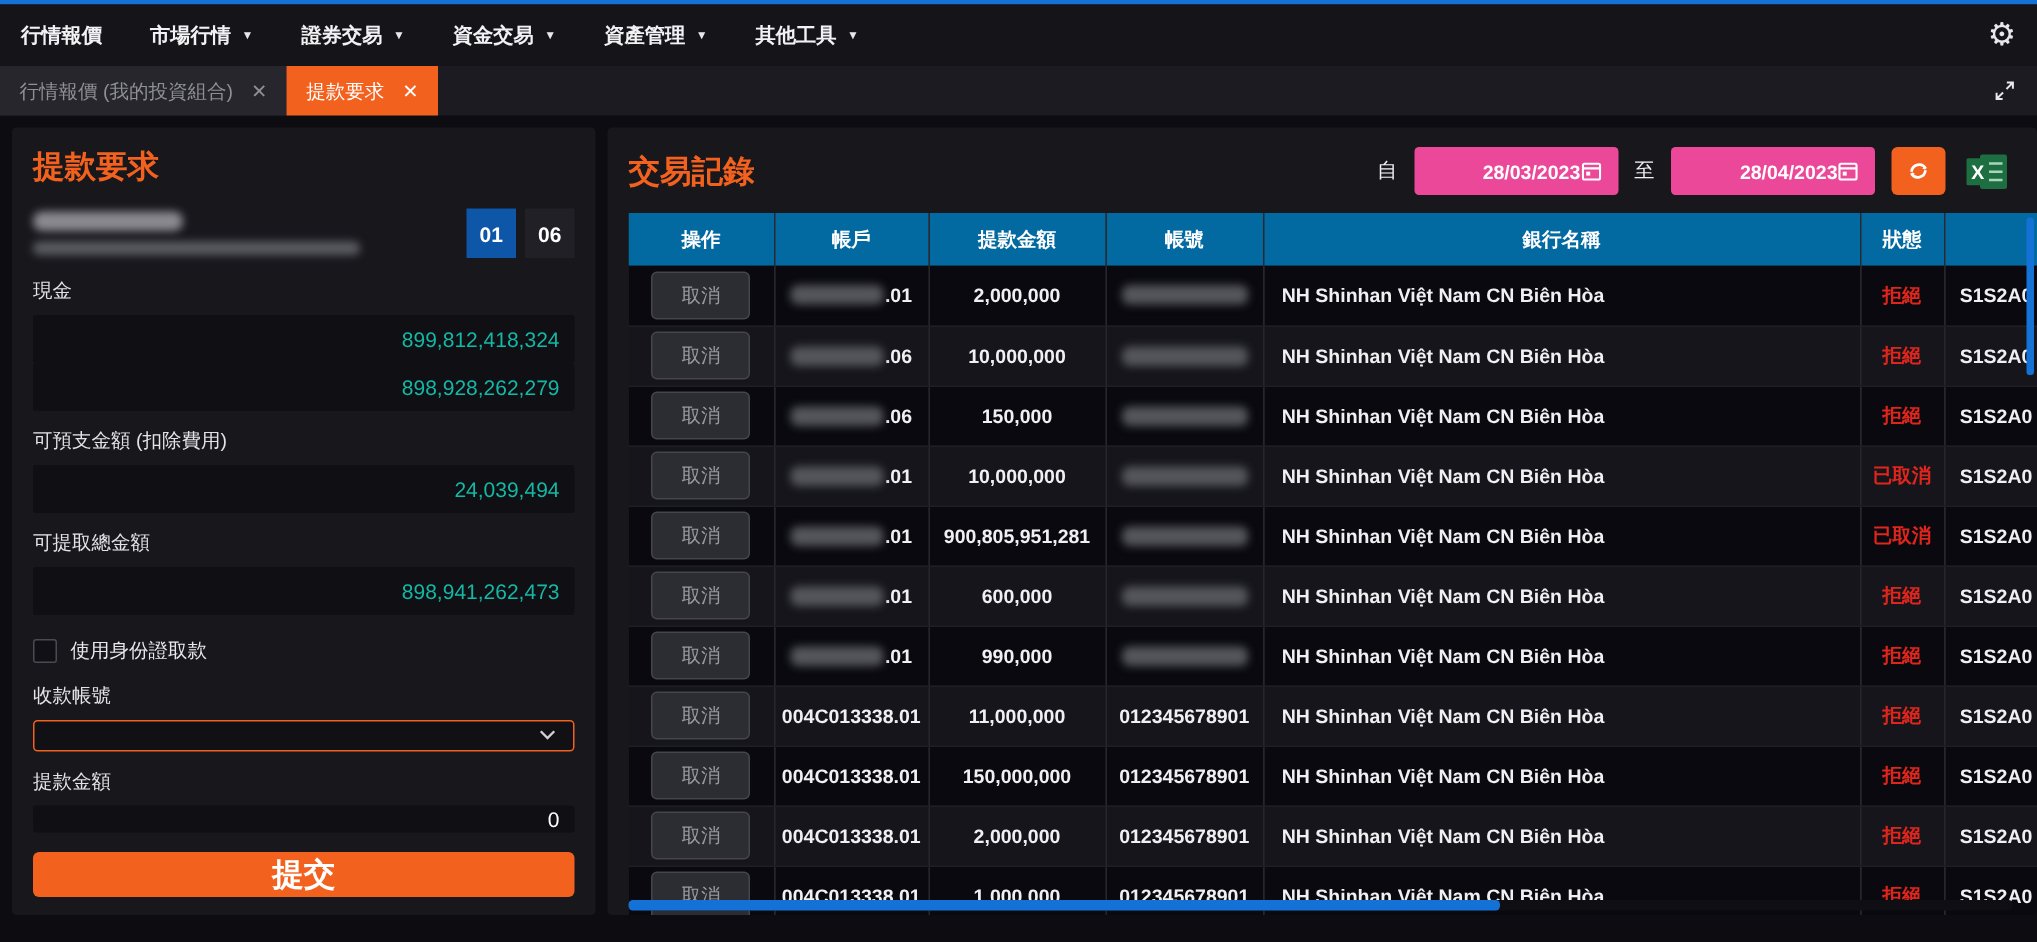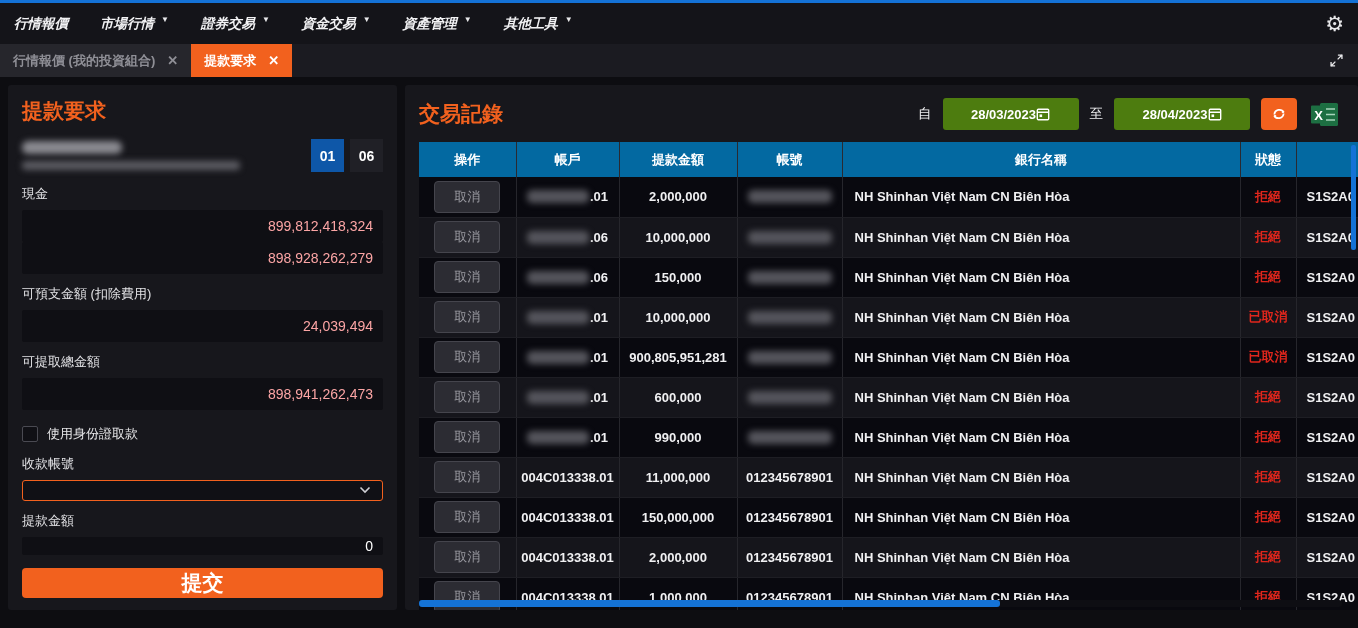--- a/index.html
+++ b/index.html
@@ -7,59 +7,59 @@
   body {
     width:1358px; height:628px; overflow:hidden;
     background:#0d0d11; color:#e8e8ea;
     font-family:"Liberation Sans", sans-serif;
     font-size:13px;
   }
   .topline { height:3px; background:var(--sb-blue,#1472d6); }
 
   
   .topnav { height:41px; background:#141419; display:flex; align-items:center; padding:0 14px; }
-  .nav-item { display:flex; align-items:flex-start; gap:7px; margin-right:32px; color:#f2f2f4; font-weight:bold; font-size:13.5px; cursor:pointer; white-space:nowrap;font-style:italic; }
+  .nav-item { display:flex; align-items:center; gap:7px; margin-right:32px; color:#f2f2f4; font-weight:bold; font-size:13.5px; cursor:pointer; white-space:nowrap; }
   .nav-arrow { font-size:8px; color:#e8e8ea; }
   .gear { margin-left:auto; font-size:21px; color:#e8e8ea; cursor:pointer; line-height:1; }
 
   
   .tabbar { height:33px; background:#1b1b21; display:flex; align-items:stretch; }
-  .tab { display:flex; align-items:center; gap:12px; padding:0 13px; font-weight:bold; cursor:pointer; }
+  .tab { display:flex; align-items:center; gap:12px; padding:0 13px; font-weight:normal; cursor:pointer; }
   .tab.inactive { background:#26262c; color:#8f8f96; }
   .tab.active { background:var(--orange,#f2611e); color:#fff; }
   .tab .x { font-size:13px; }
   .expand { margin-left:auto; align-self:center; margin-right:14px; cursor:pointer; display:flex; }
 
   
   .main { display:flex; gap:8px; padding:8px 0 8px 8px; height:541px; }
   .panel { background:#17171c; border-radius:3px; }
   .panel-title { margin:0; color:var(--orange,#f2611e); font-size:21px; font-weight:bold; }
 
   
   .left { width:389px; padding:12px 14px; flex:none; display:flex; flex-direction:column; }
   .acct-row { display:flex; justify-content:space-between; align-items:center; margin:14px 0 2px; }
   .blurline1 { width:100px; height:13px; background:#8a8a90; border-radius:6px; filter:blur(3px); margin-bottom:7px; }
   .blurline2 { width:218px; height:9px; background:#5c5c63; border-radius:4px; filter:blur(3px); }
   .subacct { display:flex; gap:6px; }
   .sab { width:33px; height:33px; display:flex; align-items:center; justify-content:center; background:#202026; color:#fff; font-weight:bold; font-size:14px; cursor:pointer; }
   .sab.active { background:var(--blue,#0e57a8); }
   .f-label { margin:11px 0 7px; color:#e3e3e6; font-size:13px; }
-  .f-box { height:32px; background:#0f0f14; border-radius:2px; display:flex; align-items:center; justify-content:flex-end; padding:0 10px; color:#fca5a5; font-size:14px; }
+  .f-box { height:32px; background:#0f0f14; border-radius:2px; display:flex; align-items:center; justify-content:flex-end; padding:0 10px; color:#14b8a6; font-size:14px; }
   .chk-row { display:flex; align-items:center; gap:9px; margin:15px 0 1px; cursor:pointer; }
   .chk { width:16px; height:16px; border:1px solid #4a4a52; background:#101015; border-radius:2px; flex:none; }
   .select { height:34px; border:1px solid var(--orange,#f2611e); border-radius:3px; background:#101015; display:flex; align-items:center; justify-content:space-between; padding:0 11px; cursor:pointer; color:#fff; }
   .input-box { height:32px; background:#0f0f14; border-radius:2px; display:flex; align-items:center; justify-content:flex-end; padding:0 10px; color:#fff; font-size:14px; }
   .submit { margin-top:13px; width:100%; height:37px; border:none; border-radius:4px; background:var(--orange,#f2611e); color:#fff; font-size:21px; font-weight:bold; font-family:Liberation Mono, monospace; cursor:pointer; }
 
   
   .right { flex:1; padding:12px 0 0 14px; position:relative; overflow:hidden; }
   .tx-head { display:flex; align-items:center; padding-right:16px; margin-bottom:11px; height:34px;gap:12px; }
   .date-controls { margin-left:auto; display:flex; align-items:center; gap:11px; }
   .dc-label { font-size:13.5px; color:#f0f0f2; }
-  .date-box { width:136px; height:32px; background:#4d7c0f; border-radius:3px; display:flex; align-items:center; justify-content:center; padding:0 11px; font-weight:bold; font-size:13px; color:#fff; cursor:pointer; }
+  .date-box { width:136px; height:32px; background:#ec4899; border-radius:3px; display:flex; align-items:center; justify-content:flex-end; padding:0 11px; font-weight:bold; font-size:13px; color:#fff; cursor:pointer; }
   .icon-btn { height:32px; border:none; border-radius:4px; display:flex; align-items:center; justify-content:center; cursor:pointer; }
   .refresh-btn { width:36px; background:var(--orange,#f2611e); }
   .excel-btn { width:34px; background:transparent; padding:0; }
 
   .tbl-wrap { overflow:hidden; width:100%; }
   table { border-collapse:collapse; table-layout:fixed; width:967px; }
   th { height:35px; background:#0369a1; color:#fff; font-size:13px; font-weight:bold; border-right:1px solid #2a2a31; }
   td { height:40px; text-align:center; border-right:1px solid #26262c; border-bottom:1px solid #1e1e24; color:#f0f0f2; font-weight:bold; font-size:13px; overflow:hidden; white-space:nowrap; }
   tr.odd  td { background:#09090f; }
   tr.even td { background:#15151b; }

